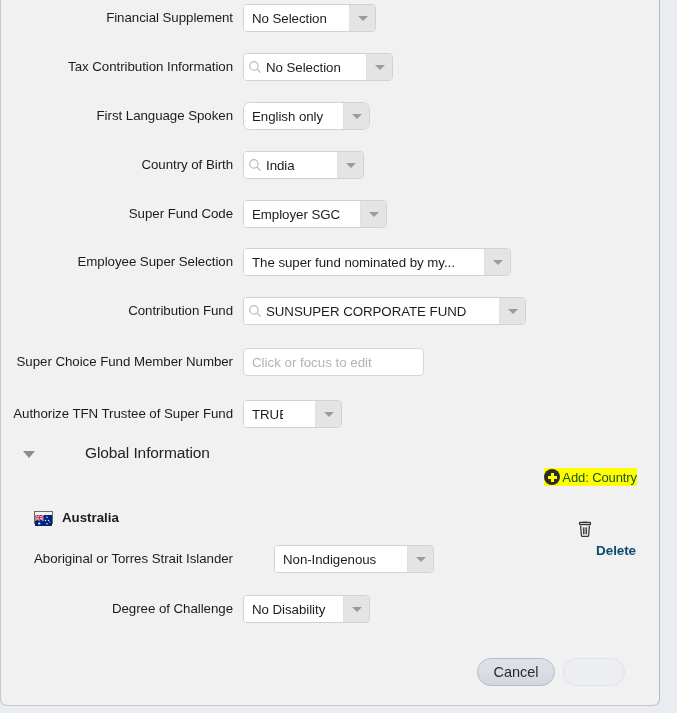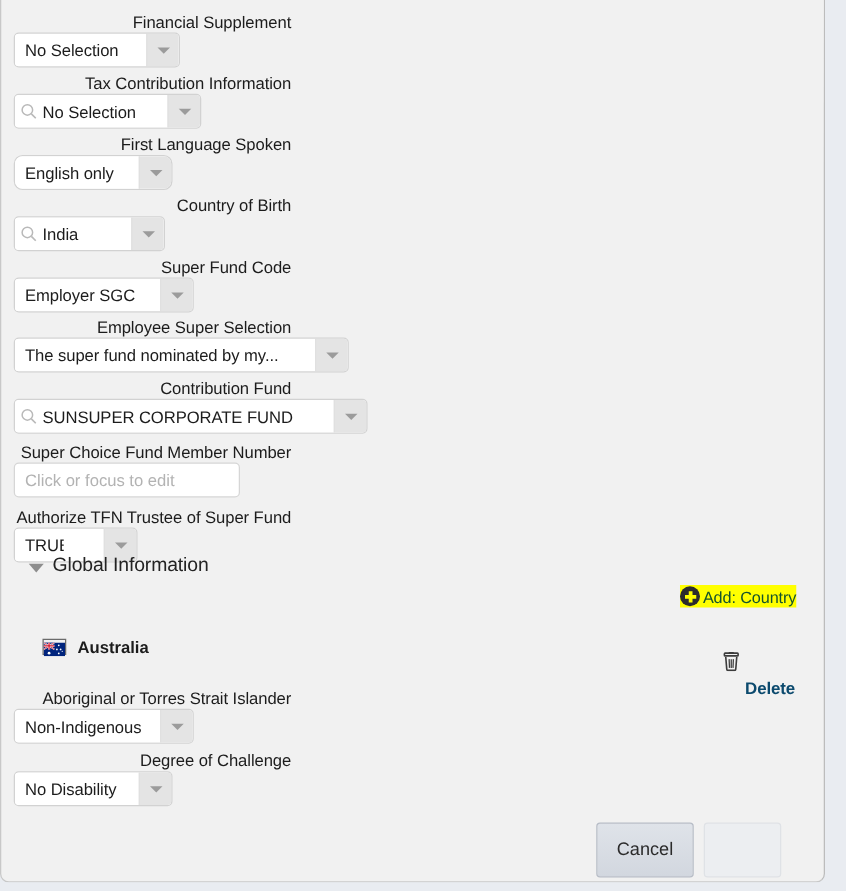--- a/index.html
+++ b/index.html
@@ -31,21 +31,20 @@
     overflow: hidden;
   }
 
   
   .form-row {
     position: absolute;
     left: 0;
     width: 640px;
     display: flex;
     align-items: flex-start;
-    flex-direction: column;
   }
   .field-label {
     width: 232px;
     text-align: right;
     font-size: 13.3px;
     color: #1c1c1c;
     line-height: 16px;
     padding-top: 6px;
     box-sizing: border-box;
     padding-right: 0px;
@@ -120,20 +119,21 @@
   }
   .text-input::placeholder { color: #b3b3b3; }
 
   
   #section-global {
     position: absolute;
     left: 22px;
     top: 450px;
     display: flex;
     align-items: center;
+    gap: 43px;
   }
   .disclosure {
     width: 0;
     height: 0;
     border-left: 6px solid transparent;
     border-right: 6px solid transparent;
     border-top: 7px solid #8d8d8d;
     margin-right: 7px;
     position: relative;
     top: 1px;
@@ -228,23 +228,23 @@
     width: 640px;
     display: flex;
     justify-content: flex-end;
     align-items: center;
     gap: 8px;
     padding-right: 16px;
     box-sizing: border-box;
   }
   .btn {
     min-width: 78px;
-    height: 44px;
+    height: 28px;
     border: 1px solid #b6bcc6;
-    border-radius: 3px;
+    border-radius: 14px;
     background: linear-gradient(#dfe3e9, #d2d7df);
     font-family: "Liberation Sans", sans-serif;
     font-size: 14.5px;
     color: #2b2b2b;
     display: flex;
     align-items: center;
     justify-content: center;
     box-sizing: border-box;
     cursor: pointer;
   }
@@ -420,21 +420,21 @@
         <circle cx="24" cy="17.5" r="1.4" fill="#ffffff"></circle>
         <circle cx="29.5" cy="14" r="1" fill="#ffffff"></circle>
       </svg>
     </span>
     <span class="country-name">Australia</span>
   </div>
 
   <div id="country-fields">
       <div class="form-row" style="top: 551px;">
         <div class="field-label">Aboriginal or Torres Strait Islander</div>
-        <div class="field-control"><div class="lov" style="width: 144px;">
+        <div class="field-control"><div class="lov" style="width: 160px; margin-left: 31px;">
             <div class="lov-text" style="flex: 1 1 auto; overflow: hidden;">
               <span>Non-Indigenous</span>
             </div>
             <div class="lov-btn">
               <span class="caret"></span>
             </div>
           </div></div>
       </div>
       <div class="form-row" style="top: 601px;">
         <div class="field-label">Degree of Challenge</div>

